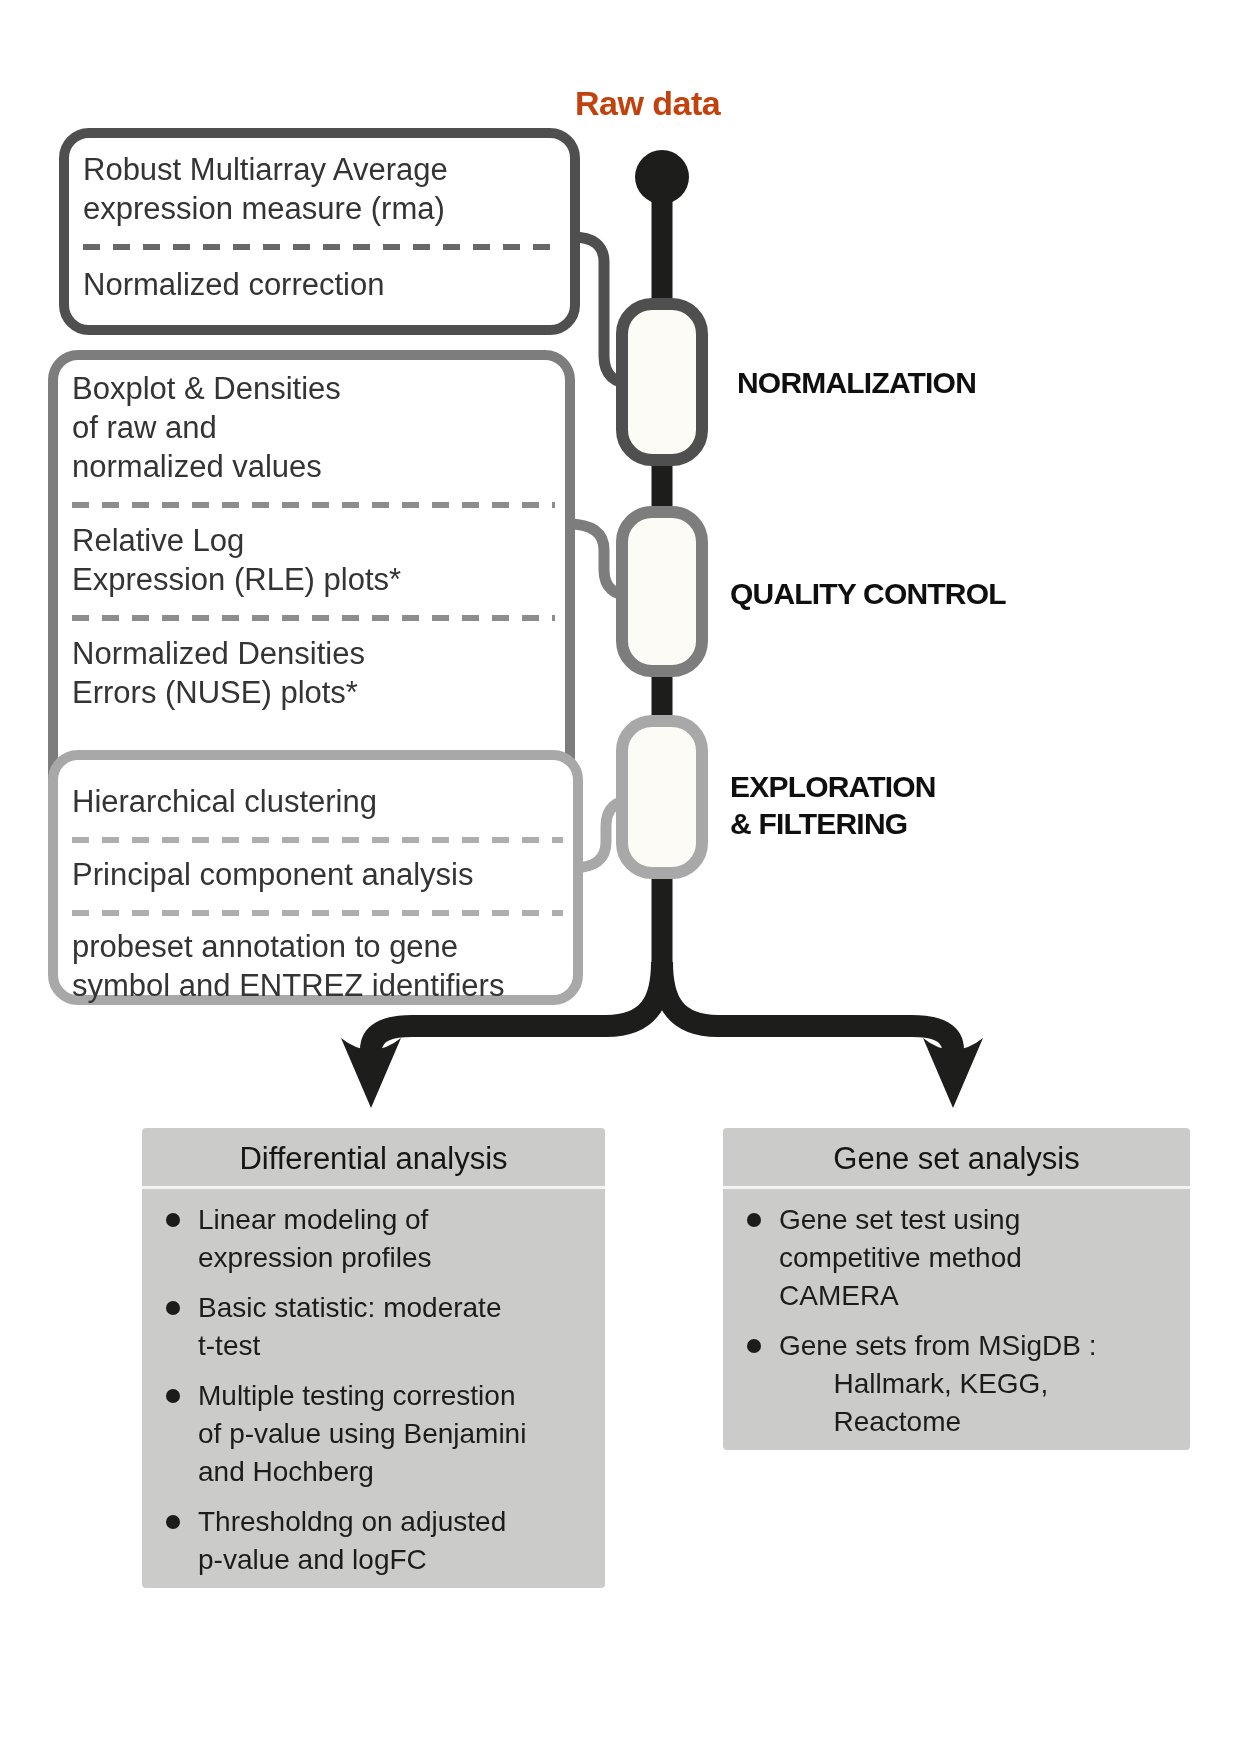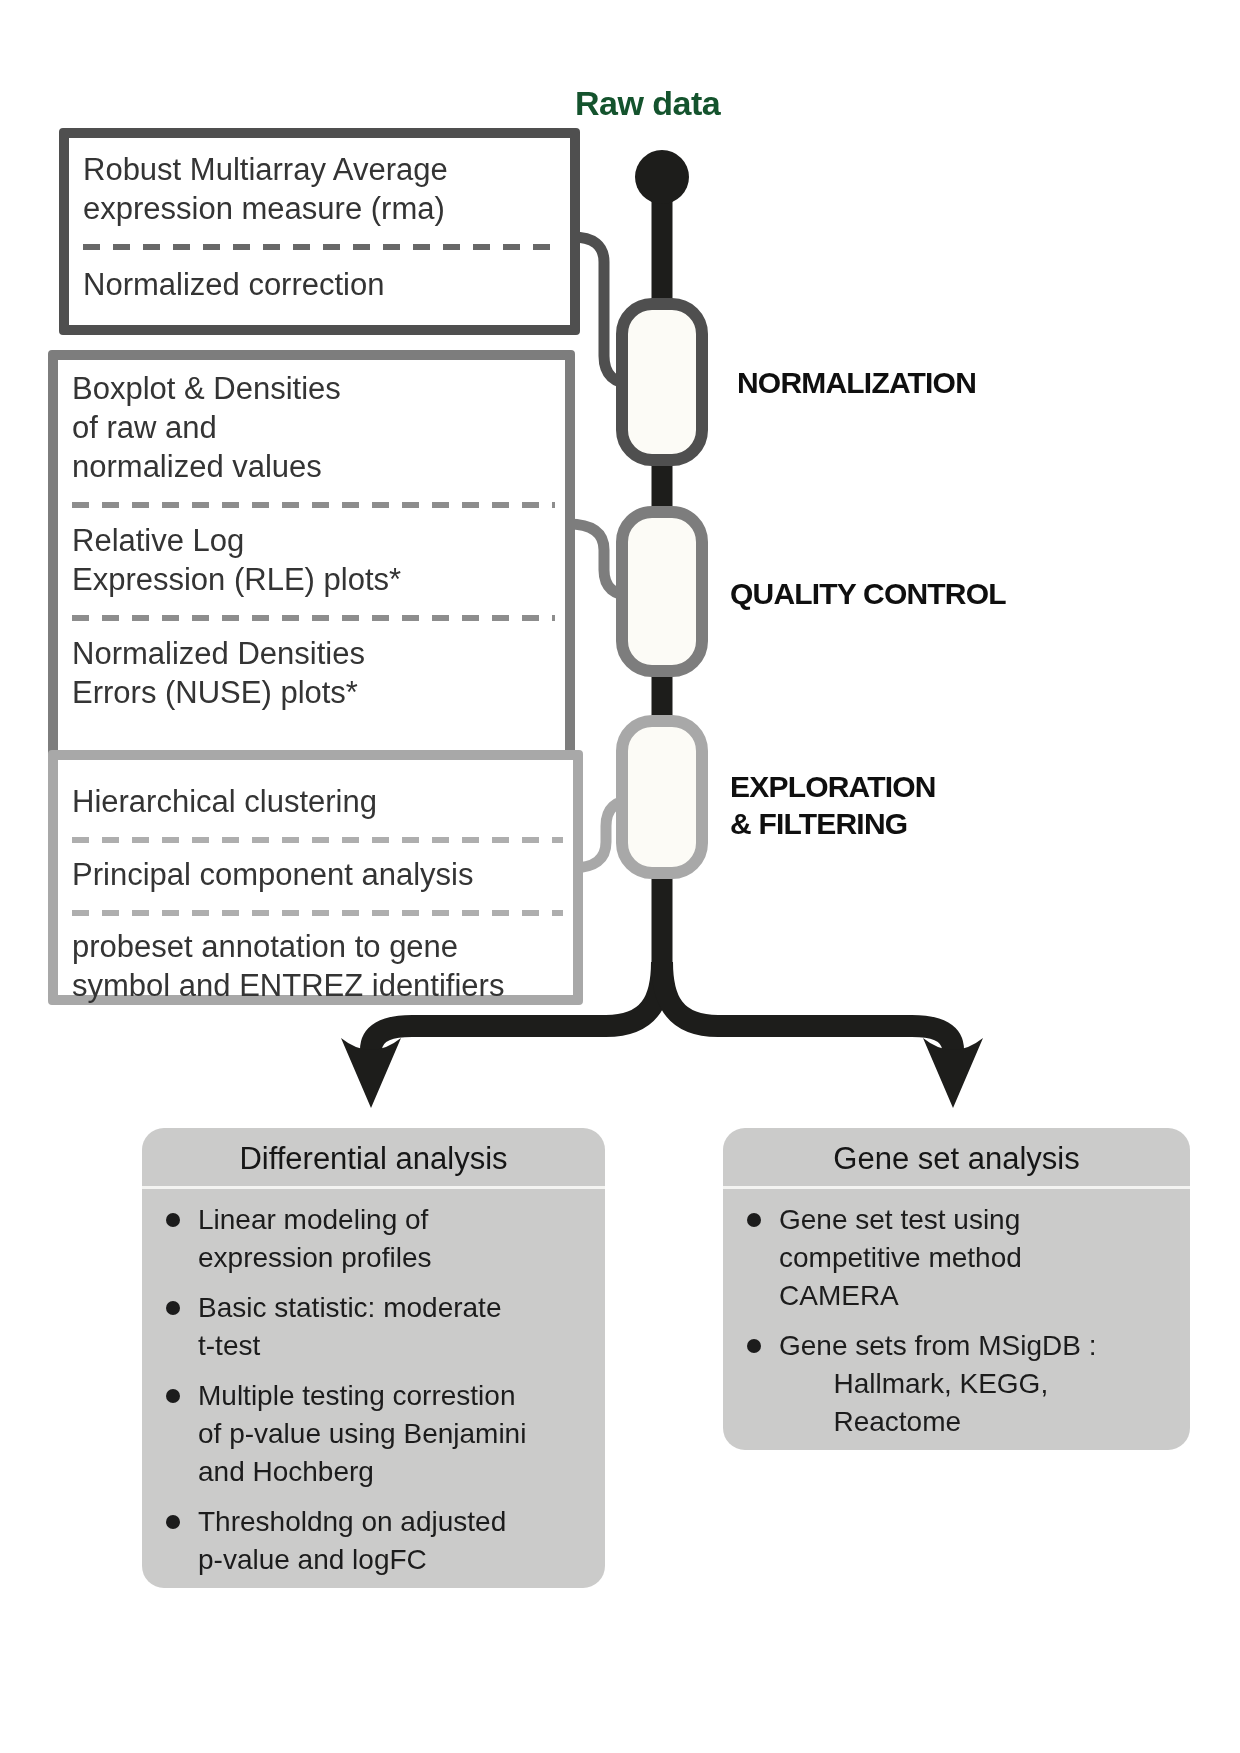--- a/index.html
+++ b/index.html
@@ -20,33 +20,33 @@
   .conn3{stroke:var(--box3);}
   .pill{fill:var(--pillfill);stroke-width:12;}
   .pill1{stroke:var(--box1);}
   .pill2{stroke:var(--box2);}
   .pill3{stroke:var(--box3);}
 
   
   .abs{position:absolute;z-index:1;}
 
   #raw-data-label{
-    left:575px;top:84px;font-size:34px;font-weight:700;color:#14532d;letter-spacing:-0.5px;
+    left:575px;top:84px;font-size:34px;font-weight:700;color:#c2410c;letter-spacing:-0.5px;
   }
   .stage-label{
     font-size:30px;font-weight:700;color:#0f0f0f;letter-spacing:-0.8px;
     white-space:pre-line;line-height:37px;
   }
   #stage-normalization{left:737px;top:364px;}
   #stage-quality{left:730px;top:575px;}
   #stage-exploration{left:730px;top:768px;}
 
   
   .flow-box{
-    box-sizing:border-box;background:#fff;border-radius:4px;
+    box-sizing:border-box;background:#fff;border-radius:30px;
     color:#343434;font-size:31px;line-height:39px;
   }
   #flow-box-1{left:59px;top:128px;width:521px;height:207px;border:10px solid var(--box1);}
   #flow-box-2{left:48px;top:350px;width:527px;height:484px;border:10px solid var(--box2);}
   #flow-box-3{left:48px;top:750px;width:535px;height:255px;border:10px solid var(--box3);}
   .cell{white-space:pre-line;padding-left:14px;padding-right:6px;}
   #flow-box-1 .cell1{padding-top:12px;}
   #flow-box-1 .cell2{padding-top:15px;}
   #flow-box-2 .cell1{padding-top:9px;}
   #flow-box-2 .cell2{padding-top:13px;}
@@ -54,21 +54,21 @@
   #flow-box-3 .cell1{padding-top:22px;}
   #flow-box-3 .cell2{padding-top:12px;}
   #flow-box-3 .cell3{padding-top:11px;}
   .dash{height:6px;margin:16px 10px 0 14px;}
   .dash1{background:repeating-linear-gradient(90deg,#686868 0 17px,transparent 17px 30px);}
   .dash2{background:repeating-linear-gradient(90deg,#8d8d8d 0 17px,transparent 17px 30px);}
   .dash3{background:repeating-linear-gradient(90deg,#aeaeae 0 17px,transparent 17px 30px);}
 
   
   .panel{
-    box-sizing:border-box;background:var(--panelbg);border-radius:22px;color:#1c1c1c;
+    box-sizing:border-box;background:var(--panelbg);border-radius:4px;color:#1c1c1c;
   }
   #panel-differential{left:142px;top:1128px;width:463px;height:460px;}
   #panel-geneset{left:723px;top:1128px;width:467px;height:322px;}
   .panel-title{
     text-align:center;font-size:31px;padding-top:13px;padding-bottom:9px;
     border-bottom:3px solid #f4f4f2;color:#161616;
   }
   .bullets{padding:12px 10px 0 24px;}
   .bullet{display:flex;margin-bottom:12px;}
   .bullet-dot{

